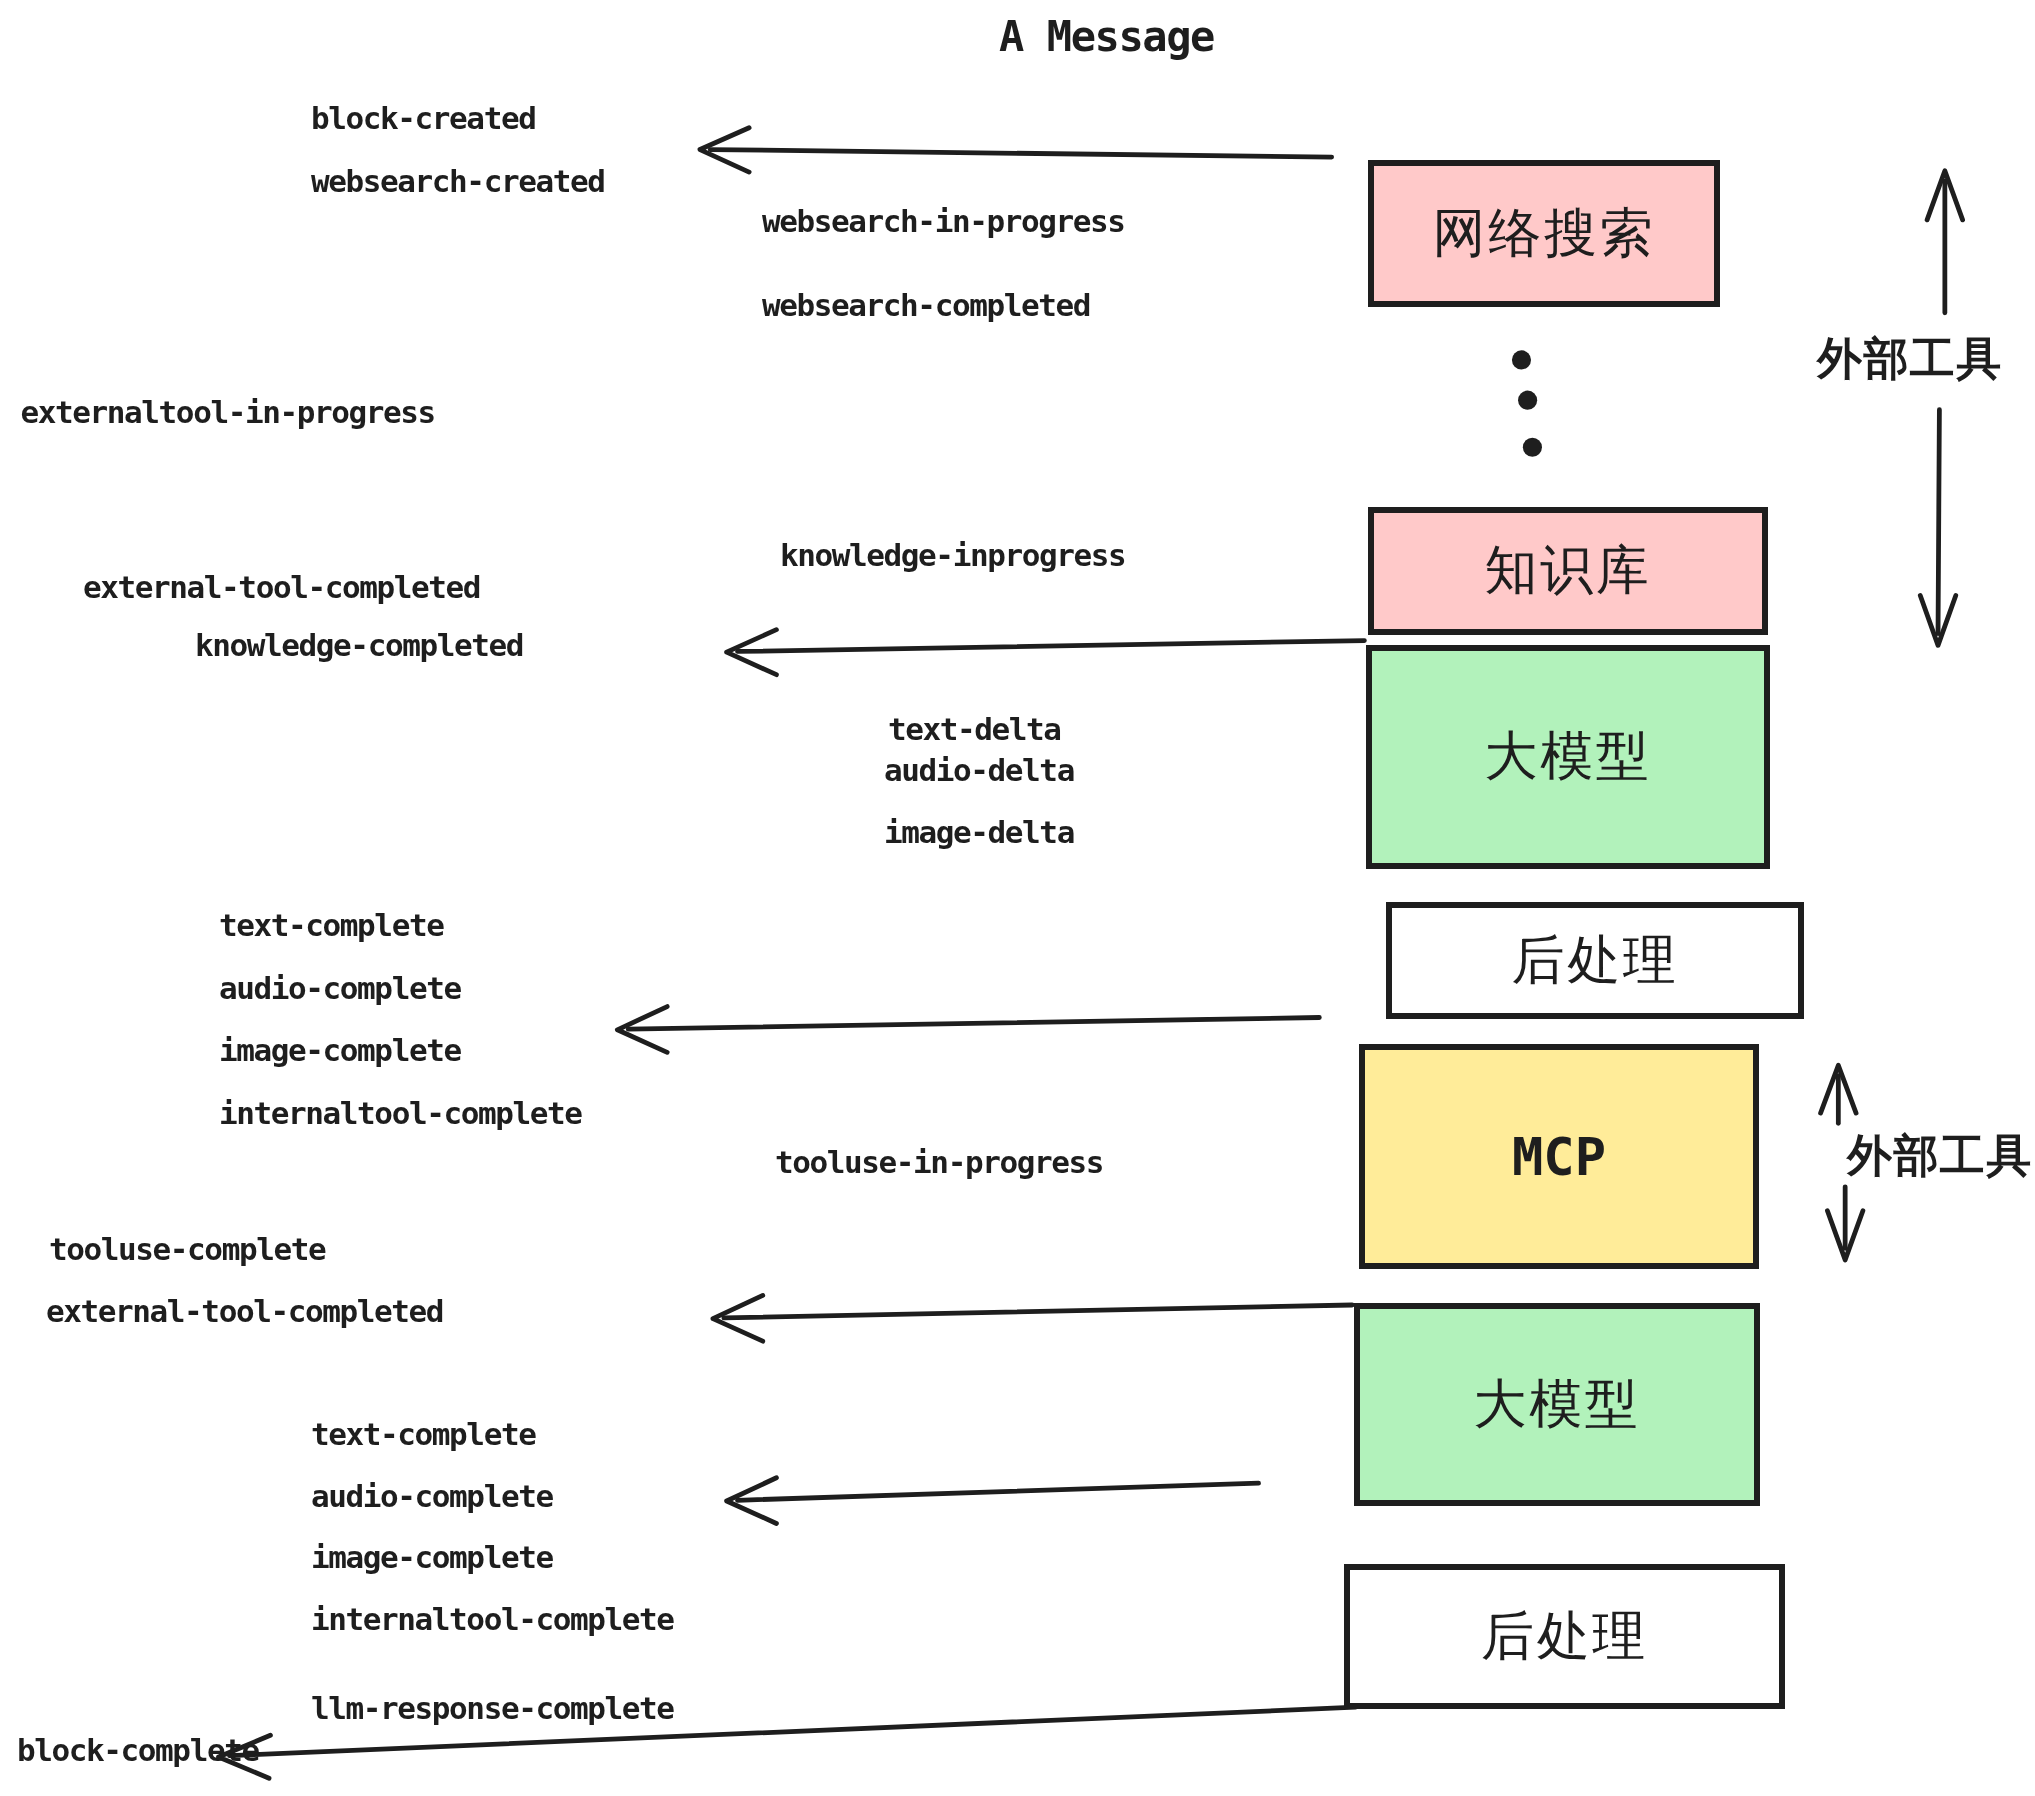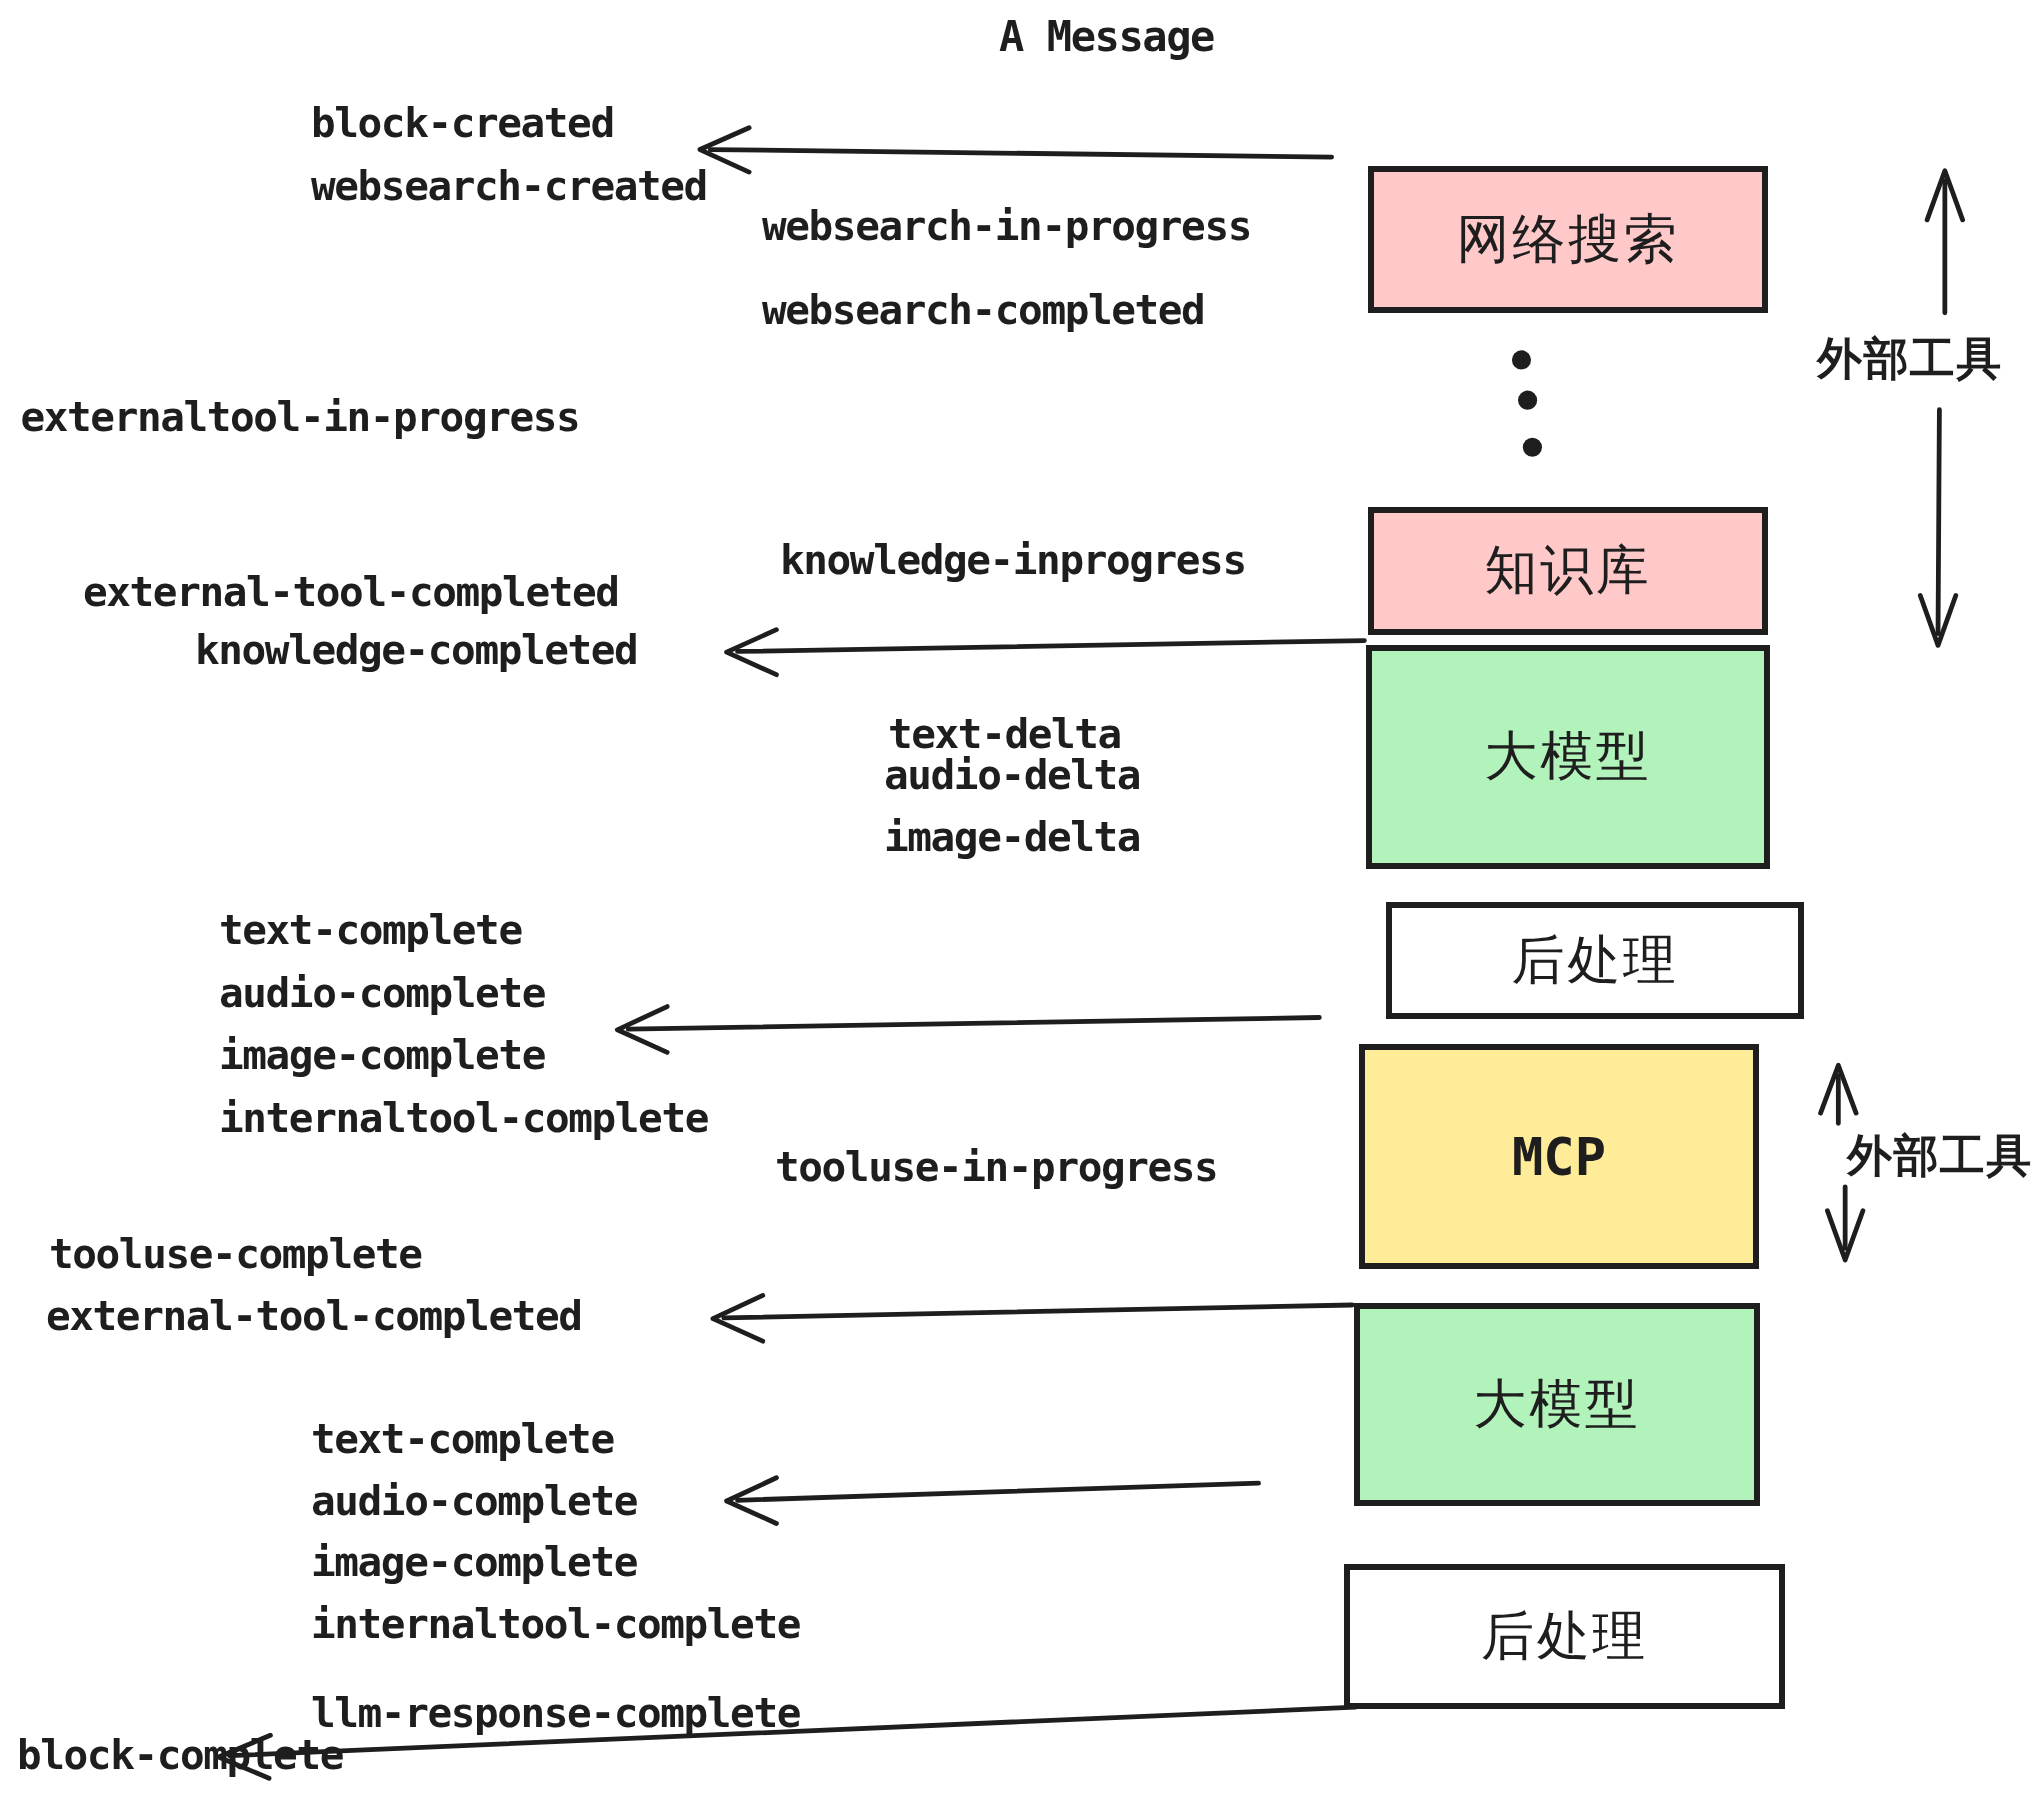--- a/index.html
+++ b/index.html
@@ -14,21 +14,21 @@
   }
   .title{
     position:absolute;
     left:999px; top:12.3px;
     font-size:42px; font-weight:bold;
     letter-spacing:-1.4px;
     white-space:nowrap;
   }
   .evt{
     position:absolute;
-    font-size:41px; font-weight:bold;
+    font-size:31px; font-weight:bold;
     letter-spacing:-1.4px;
     white-space:nowrap;
     line-height:1.1;
   }
   .box{
     position:absolute;
     border:6.1px solid #1e1e1e;
     display:flex; align-items:center; justify-content:center;
     box-sizing:border-box;
   }
@@ -96,21 +96,21 @@
   <div class="evt" style="left:46px; top:1294px;">external-tool-completed</div>
 
   <div class="evt" style="left:311px; top:1417px;">text-complete</div>
   <div class="evt" style="left:311px; top:1479px;">audio-complete</div>
   <div class="evt" style="left:311px; top:1540px;">image-complete</div>
   <div class="evt" style="left:311px; top:1602px;">internaltool-complete</div>
   <div class="evt" style="left:311px; top:1663px;margin-top:28px;">llm-response-complete</div>
 
   <div class="evt" style="left:17px; top:1733px;">block-complete</div>
 
-  <div class="box fill-pink" style="left:1368px; top:166px;  width:400px; height:147px;text-align:center;">
+  <div class="box fill-pink" style="left:1368px; top:160px;  width:352px; height:147px;text-align:center;">
     <span class="zh">网络搜索</span>
   </div>
   <div class="box fill-pink" style="left:1368px; top:507px;  width:400px; height:128px;">
     <span class="zh">知识库</span>
   </div>
   <div class="box fill-green" style="left:1366px; top:645px;  width:404px; height:224px;">
     <span class="zh">大模型</span>
   </div>
   <div class="box fill-white" style="left:1386px; top:902px; width:418px; height:117px;">
     <span class="zh">后处理</span>

